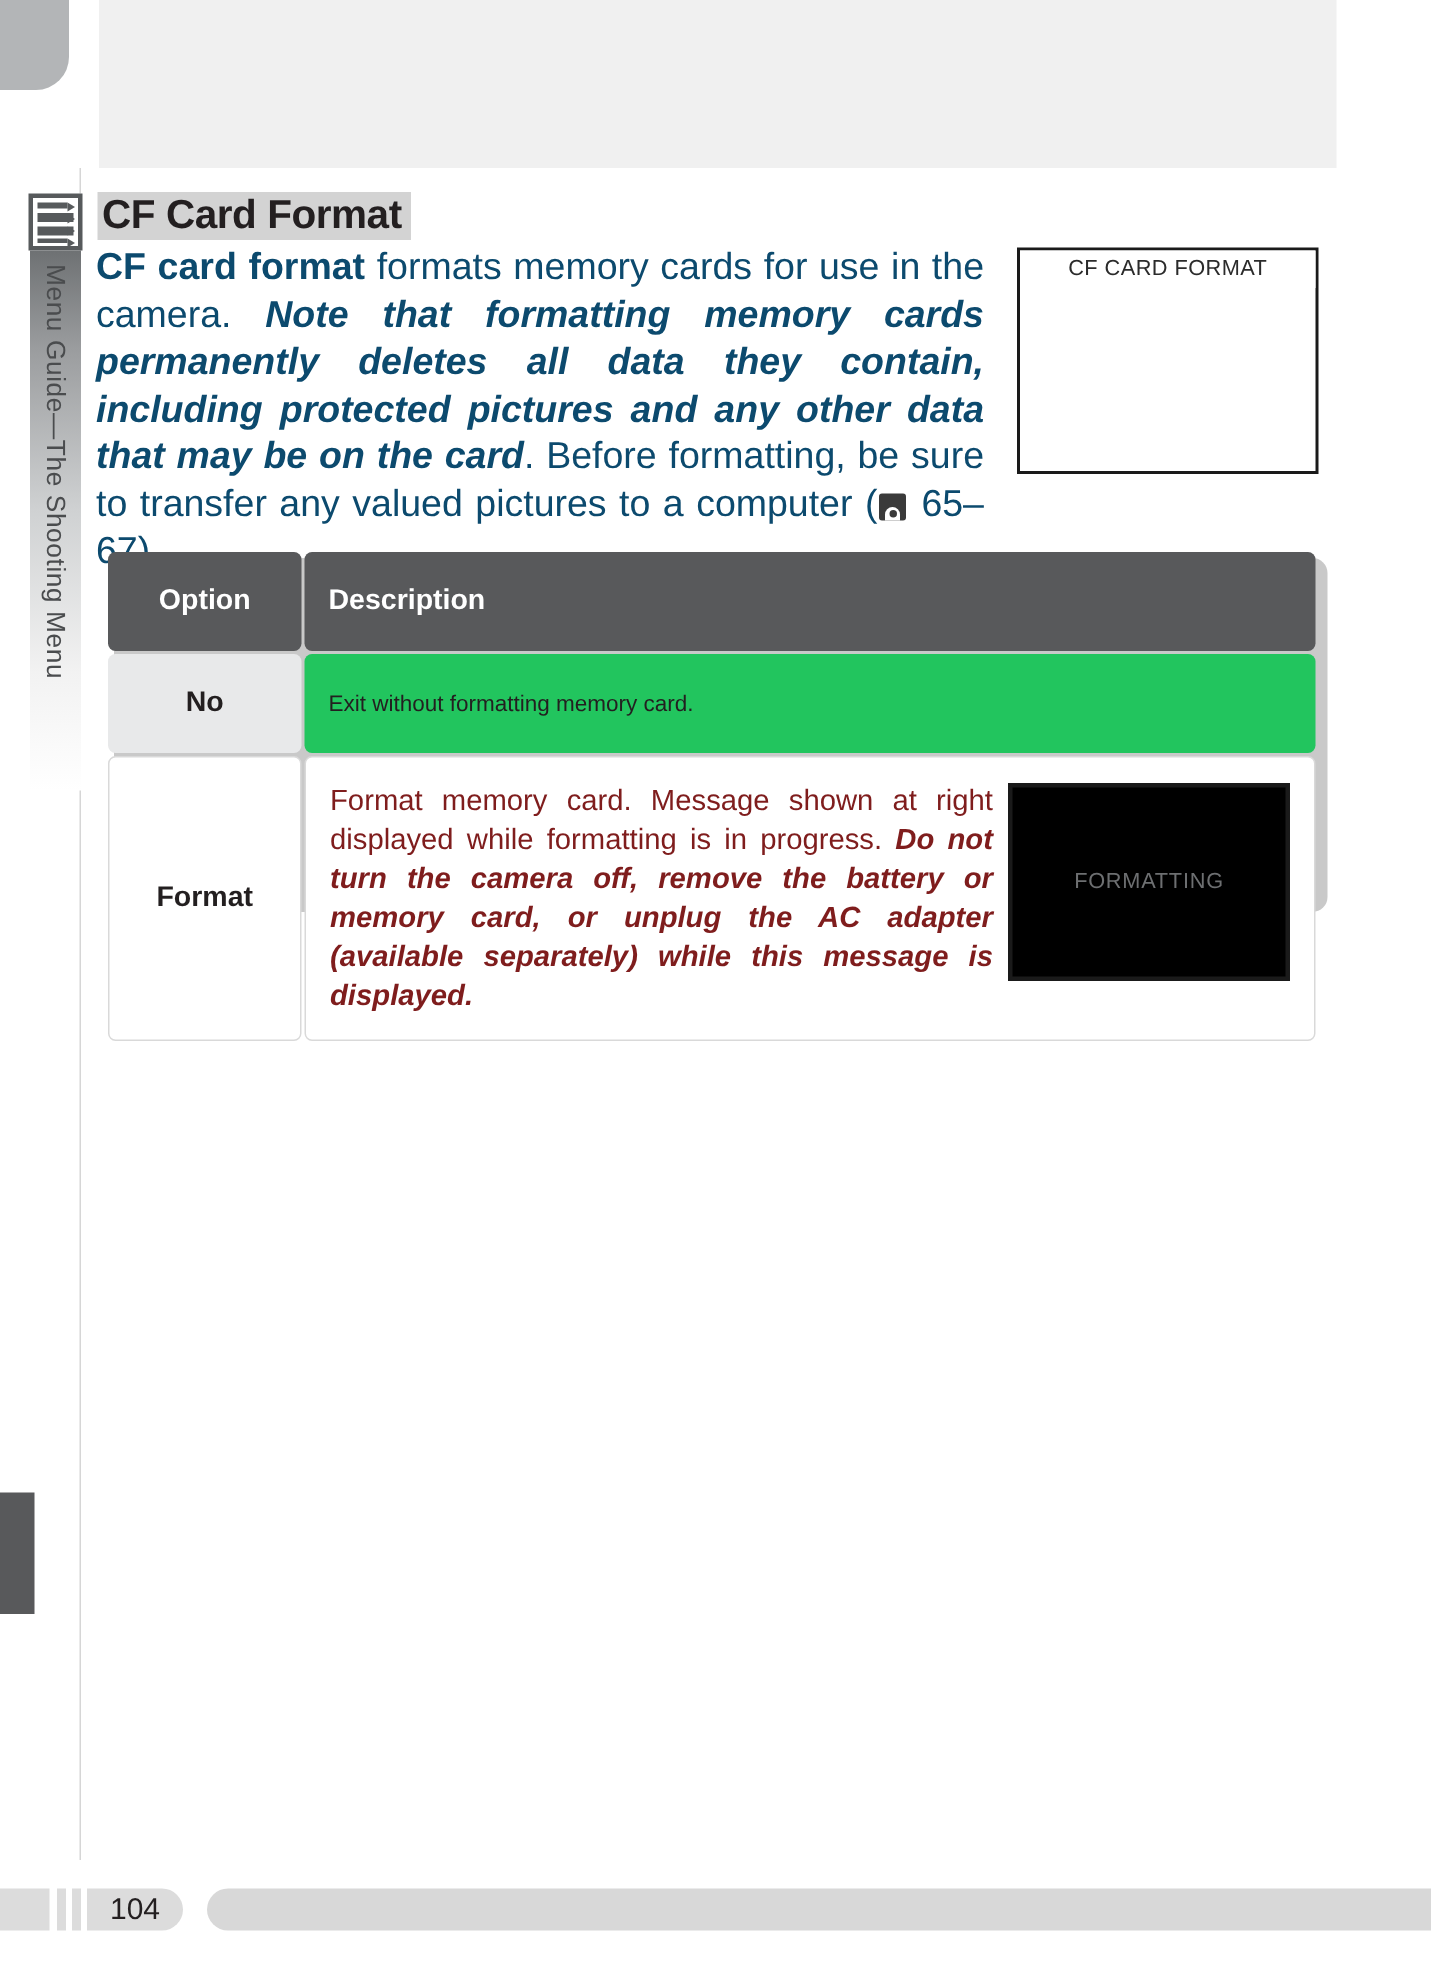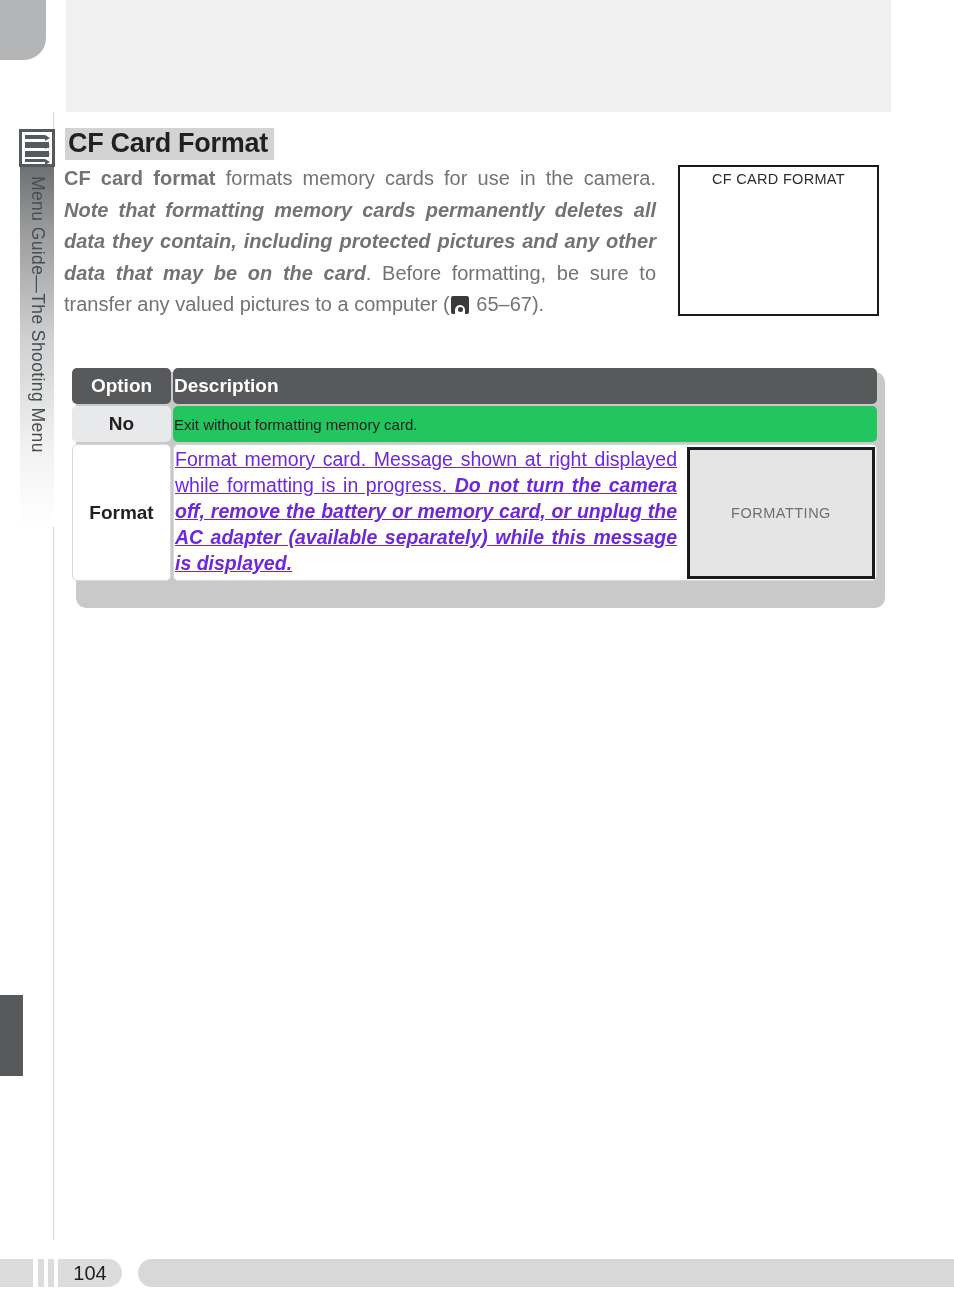--- a/index.html
+++ b/index.html
@@ -124,24 +124,24 @@
     padding: 1px 6px 3px 3px;
     line-height: 1.05;
   }
 
   
   .body-copy {
     position: absolute;
     left: 64px;
     top: 163px;
     width: 592px;
-    font-size: 20px;
+    font-size: 25px;
     line-height: 31.5px;
     text-align: justify;
-    color: #737373;
+    color: #0c4a6e;
   }
   .body-copy b { font-weight: bold; }
   .body-copy i { font-style: italic; font-weight: bold; }
   .pg-icon {
     display: inline-block;
     width: 18px;
     height: 18px;
     background: #3a3a3a;
     border-radius: 2px;
     position: relative;
@@ -240,21 +240,21 @@
     border-radius: 10px;
   }
   .tbl {
     position: relative;
     border-collapse: separate;
     border-spacing: 2px;
     width: 809px;
     table-layout: fixed;
   }
   .tbl th, .tbl td {
-    padding: 1px;
+    padding: 16px;
     vertical-align: middle;
   }
   .th-opt {
     width: 97px;
     background: #58595b;
     color: #ffffff;
     font-size: 19px;
     font-weight: bold;
     text-align: center;
     height: 34px;
@@ -298,29 +298,28 @@
     border-radius: 5px;
     padding: 8px 8px 8px 10px;
     vertical-align: top;
   }
   .desc-flex { display: flex; gap: 10px; }
   .desc-text {
     flex: 1 1 auto;
     font-size: 19.5px;
     line-height: 26px;
     text-align: justify;
-    color: #6d28d9;
-    text-decoration: underline;
+    color: #7f1d1d;
   }
   .desc-text i { font-style: italic; font-weight: bold; }
   .lcd2 {
     flex: 0 0 188px;
     height: 132px;
     border: 3px solid #1a1a1a;
-    background: #e5e5e5;
+    background: #000000;
     box-sizing: border-box;
     display: flex;
     align-items: center;
     justify-content: center;
     font-size: 14.5px;
     color: #6d6f71;
     letter-spacing: 0.5px;
     align-self: flex-start;
     margin-top: 1px;
   }

